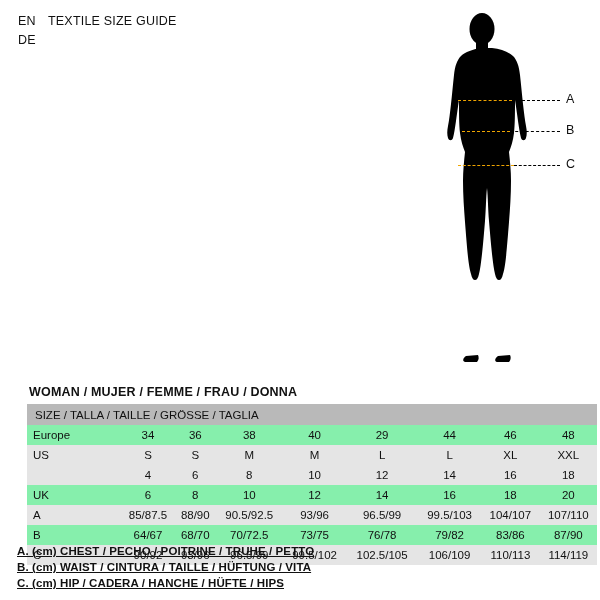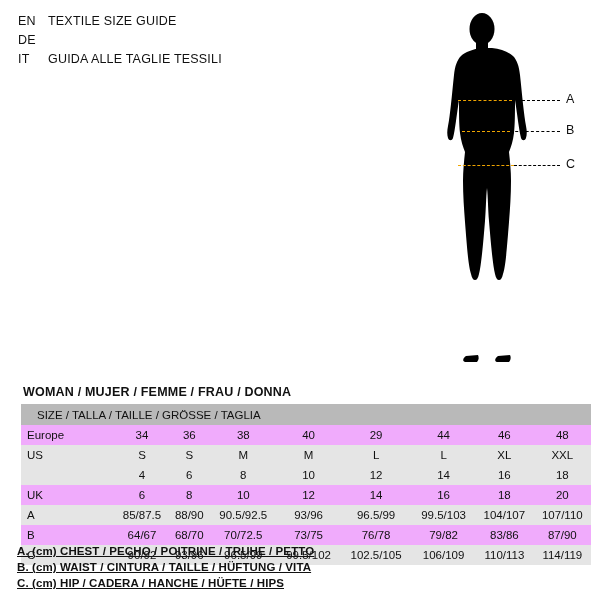--- a/index.html
+++ b/index.html
@@ -67,21 +67,21 @@
   }
   .measure-label {
     position: absolute;
     font-size: 12.5px;
     color: #111;
   }
 
   
   .table-block {
     position: absolute;
-    left: 21px;
+    left: 27px;
     top: 385px;
     width: 570px;
   }
   .woman-title {
     font-size: 12.5px;
     font-weight: bold;
     letter-spacing: 0.2px;
     margin: 0 0 5px 2px;
     color: #111;
   }
@@ -100,28 +100,28 @@
   table.size td.rowhead, table.size th.rowhead {
     text-align: left;
     padding-left: 6px;
     width: 88px;
   }
   tr.header-row td {
     background: #b9b9b9;
     text-align: left;
     font-size: 11.5px;
     font-weight: normal;
-    padding-left: 16px;
+    padding-left: 8px;
     height: 17px;
   }
   tr.shade td {
     background: #e5e5e5;
   }
   tr.plain td {
-    background: #f0abfc;
+    background: #86efac;
   }
 
   
   .footnotes {
     position: absolute;
     left: 17px;
     top: 543px;
     width: 560px;
   }
   .footnote {
@@ -138,24 +138,20 @@
 
 <div class="page">
 
   <div class="legend">
     <div class="legend-row">
       <span class="legend-code">EN</span>
       <span class="legend-text">TEXTILE SIZE GUIDE</span>
     </div>
     <div class="legend-row">
       <span class="legend-code">DE</span>
-    </div>
-    <div class="legend-row">
-      <span class="legend-code">IT</span>
-      <span class="legend-text">GUIDA ALLE TAGLIE TESSILI</span>
     </div>
   </div>
 
   <div class="figure-wrap">
     <svg class="figure-svg" width="180" height="360" viewBox="0 0 180 360">
       <g fill="#000000">
 
         <ellipse cx="72" cy="21" rx="12.5" ry="16"></ellipse>
 
         <path d="M66 33 h12 v11 h-12 z"></path>

